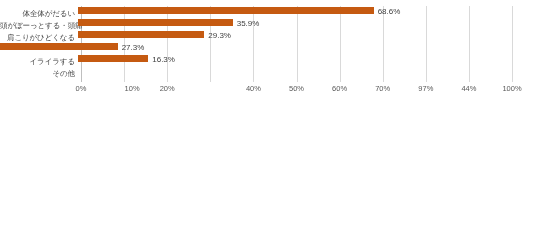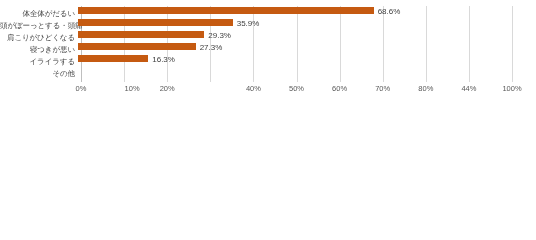--- a/index.html
+++ b/index.html
@@ -146,21 +146,20 @@
         </div>
       </div>
       <div class="bar-row" style="top: 31.2px;">
         <div class="cat-label">肩こりがひどくなる</div>
         <div class="bar-wrap">
           <div class="bar" style="width: 126.283px; background: rgb(197, 90, 17);"></div>
           <div class="bar-value">29.3%</div>
         </div>
       </div>
       <div class="bar-row" style="top: 43.3px;">
-        <div class="cat-label">寝つきが悪い</div>
         <div class="bar-wrap">
           <div class="bar" style="width: 117.663px; background: rgb(197, 90, 17);"></div>
           <div class="bar-value">27.3%</div>
         </div>
       </div>
       <div class="bar-row" style="top: 55.4px;">
         <div class="cat-label">イライラする</div>
         <div class="bar-wrap">
           <div class="bar" style="width: 70.253px; background: rgb(197, 90, 17);"></div>
           <div class="bar-value">16.3%</div>
@@ -173,18 +172,18 @@
 
   <div class="x-axis">
       <div class="x-tick" style="left: 0px;">0%</div>
       <div class="x-tick" style="left: 43.1px; margin-left: 8px;">10%</div>
       <div class="x-tick" style="left: 86.2px;">20%</div>
       <div class="x-tick" style="left: 129.3px; margin-top: 37px;">30%</div>
       <div class="x-tick" style="left: 172.4px;">40%</div>
       <div class="x-tick" style="left: 215.5px;">50%</div>
       <div class="x-tick" style="left: 258.6px;">60%</div>
       <div class="x-tick" style="left: 301.7px;">70%</div>
-      <div class="x-tick" style="left: 344.8px;">80%</div>
+      <div class="x-tick" style="left: 344.8px;">97%</div>
       <div class="x-tick" style="left: 387.9px;">44%</div>
       <div class="x-tick" style="left: 431px;">100%</div>
     </div>
 
 </div>
 
 </body></html>

